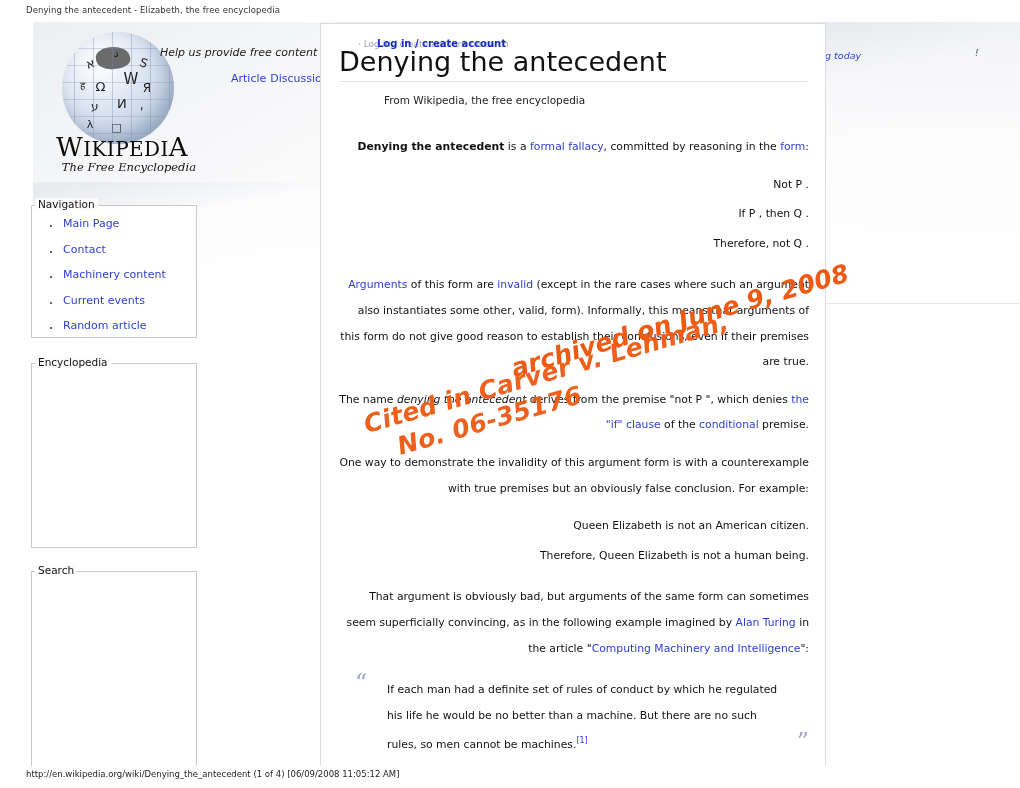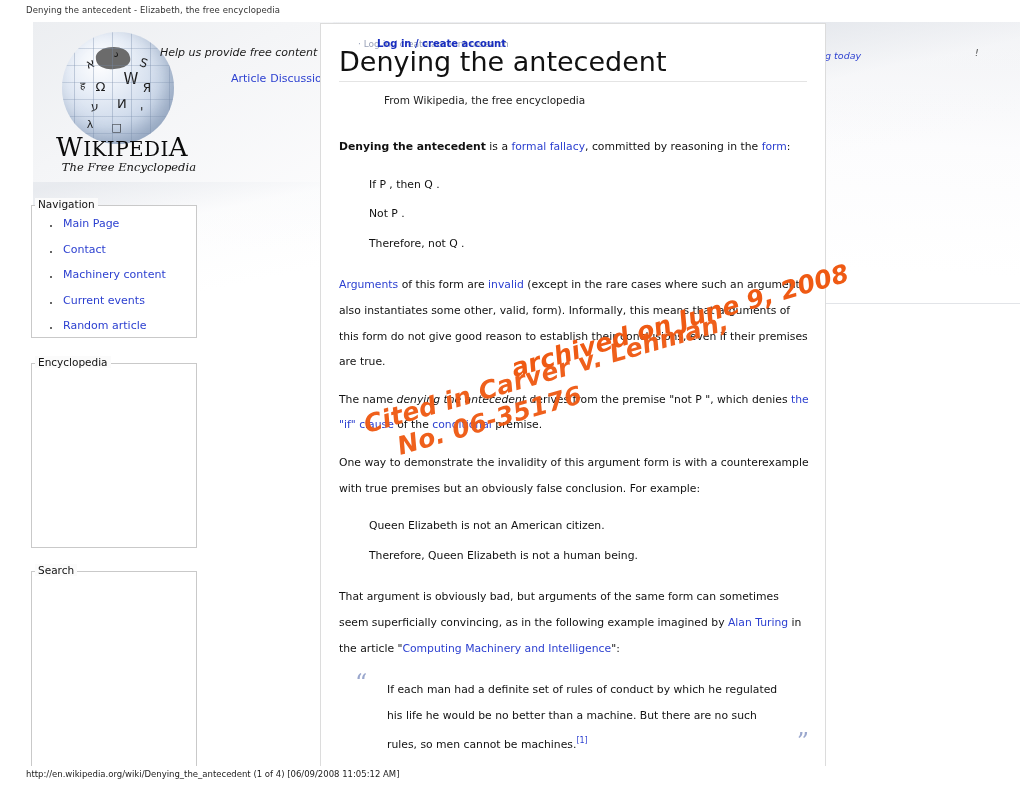--- a/index.html
+++ b/index.html
@@ -315,21 +315,21 @@
   .body-text {
     position: absolute;
     left: 18px;
     top: 110px;
     width: 470px;
     font-size: 10.8px;
     line-height: 25.6px;
     color: #111;
     text-align: left;
   }
-  .body-text p { margin: 0 0 12px 0; }
+  .body-text p { margin: 0 0 12px 0; text-align: right; }
   .body-text a { color: #2b3fd0; text-decoration: none; }
   .body-text .dl { margin: 0 0 4px 30px; }
   .body-text i { font-style: italic; }
   .body-text b { font-weight: bold; }
 
   .quote-block {
     position: relative;
     margin: 16px 0 6px 0;
     padding-left: 48px;
     padding-right: 26px;
@@ -469,22 +469,22 @@
     </div>
 
     <div class="firstHeading">Denying the antecedent</div>
     <div class="heading-rule"></div>
     <div class="siteSub">From Wikipedia, the free encyclopedia</div>
 
     <div class="body-text">
 
       <p><b>Denying the antecedent</b><span> is a </span><a href="#">formal fallacy</a><span>, committed by reasoning in the </span><a href="#">form</a><span>:</span></p>
 
+      <p class="dl">Not P .</p>
       <p class="dl">If P , then Q .</p>
-      <p class="dl">Not P .</p>
       <p class="dl" style="margin-bottom:16px;">Therefore, not Q .</p>
 
       <p><a href="#">Arguments</a><span> of this form are </span><a href="#">invalid</a><span> (except in the rare cases where such an argument also instantiates some other, valid, form). Informally, this means that arguments of this form do not give good reason to establish their conclusions, even if their premises are true.</span></p>
 
       <p><span>The name </span><i>denying the antecedent</i><span> derives from the premise "not P ", which denies </span><a href="#">the "if" clause</a><span> of the </span><a href="#">conditional</a><span> premise.</span></p>
 
       <p>One way to demonstrate the invalidity of this argument form is with a counterexample with true premises but an obviously false conclusion. For example:</p>
 
       <p class="dl">Queen Elizabeth is not an American citizen.</p>
       <p class="dl" style="margin-bottom:16px;">Therefore, Queen Elizabeth is not a human being.</p>

